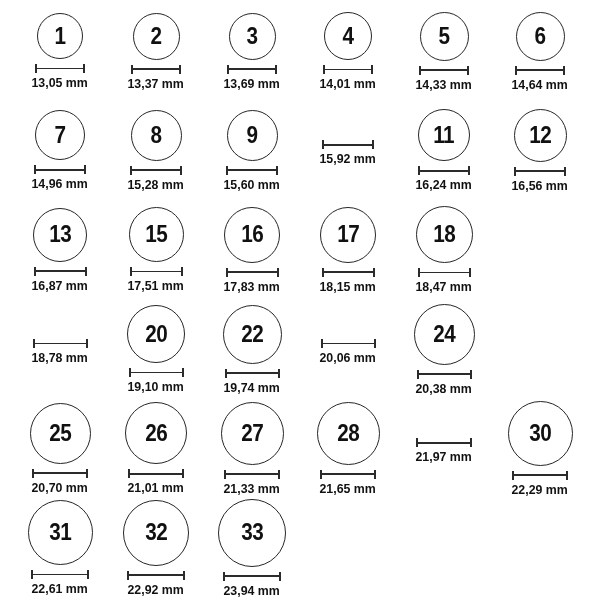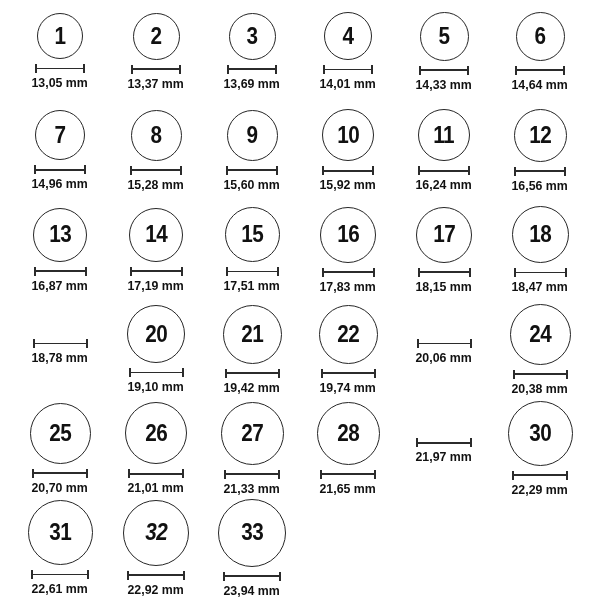--- a/index.html
+++ b/index.html
@@ -141,23 +141,20 @@
     <div class="label">15,28 mm</div>
   </div>
       <div class="cell">
     <div class="circle" style="width: 51px; height: 51px;">
       <span class="num">9</span>
     </div>
     <div class="measure" style="width: 52px;"></div>
     <div class="label">15,60 mm</div>
   </div>
       <div class="cell">
-    <div class="circle" style="width: 52px; height: 52px;">
-      <span class="num">10</span>
-    </div>
     <div class="measure" style="width: 52px;"></div>
     <div class="label">15,92 mm</div>
   </div>
       <div class="cell">
     <div class="circle" style="width: 52px; height: 52px;">
       <span class="num">11</span>
     </div>
     <div class="measure" style="width: 52px;"></div>
     <div class="label">16,24 mm</div>
   </div>
@@ -171,27 +168,20 @@
     </div>
     <div class="row">
       <div class="cell">
     <div class="circle" style="width: 54px; height: 54px;">
       <span class="num">13</span>
     </div>
     <div class="measure" style="width: 53px;"></div>
     <div class="label">16,87 mm</div>
   </div>
       <div class="cell">
-    <div class="circle" style="width: 54px; height: 54px;">
-      <span class="num">14</span>
-    </div>
-    <div class="measure" style="width: 53px;"></div>
-    <div class="label">17,19 mm</div>
-  </div>
-      <div class="cell">
     <div class="circle" style="width: 55px; height: 55px;">
       <span class="num">15</span>
     </div>
     <div class="measure" style="width: 53px;"></div>
     <div class="label">17,51 mm</div>
   </div>
       <div class="cell">
     <div class="circle" style="width: 56px; height: 56px;">
       <span class="num">16</span>
     </div>
@@ -220,27 +210,20 @@
   </div>
       <div class="cell">
     <div class="circle" style="width: 58px; height: 58px;">
       <span class="num">20</span>
     </div>
     <div class="measure" style="width: 55px;"></div>
     <div class="label">19,10 mm</div>
   </div>
       <div class="cell">
     <div class="circle" style="width: 59px; height: 59px;">
-      <span class="num">21</span>
-    </div>
-    <div class="measure" style="width: 55px;"></div>
-    <div class="label">19,42 mm</div>
-  </div>
-      <div class="cell">
-    <div class="circle" style="width: 59px; height: 59px;">
       <span class="num">22</span>
     </div>
     <div class="measure" style="width: 55px;"></div>
     <div class="label">19,74 mm</div>
   </div>
       <div class="cell">
     <div class="measure" style="width: 55px;"></div>
     <div class="label">20,06 mm</div>
   </div>
       <div class="cell">
@@ -294,21 +277,21 @@
     </div>
     <div class="row">
       <div class="cell">
     <div class="circle" style="width: 65px; height: 65px; text-align: center;">
       <span class="num">31</span>
     </div>
     <div class="measure" style="width: 58px;"></div>
     <div class="label">22,61 mm</div>
   </div>
       <div class="cell">
-    <div class="circle" style="width: 66px; height: 66px; font-style: italic;">
+    <div class="circle" style="width: 66px; height: 66px;">
       <span class="num">32</span>
     </div>
     <div class="measure" style="width: 58px;"></div>
     <div class="label">22,92 mm</div>
   </div>
       <div class="cell">
     <div class="circle" style="width: 68px; height: 68px;">
       <span class="num">33</span>
     </div>
     <div class="measure" style="width: 58px;"></div>

